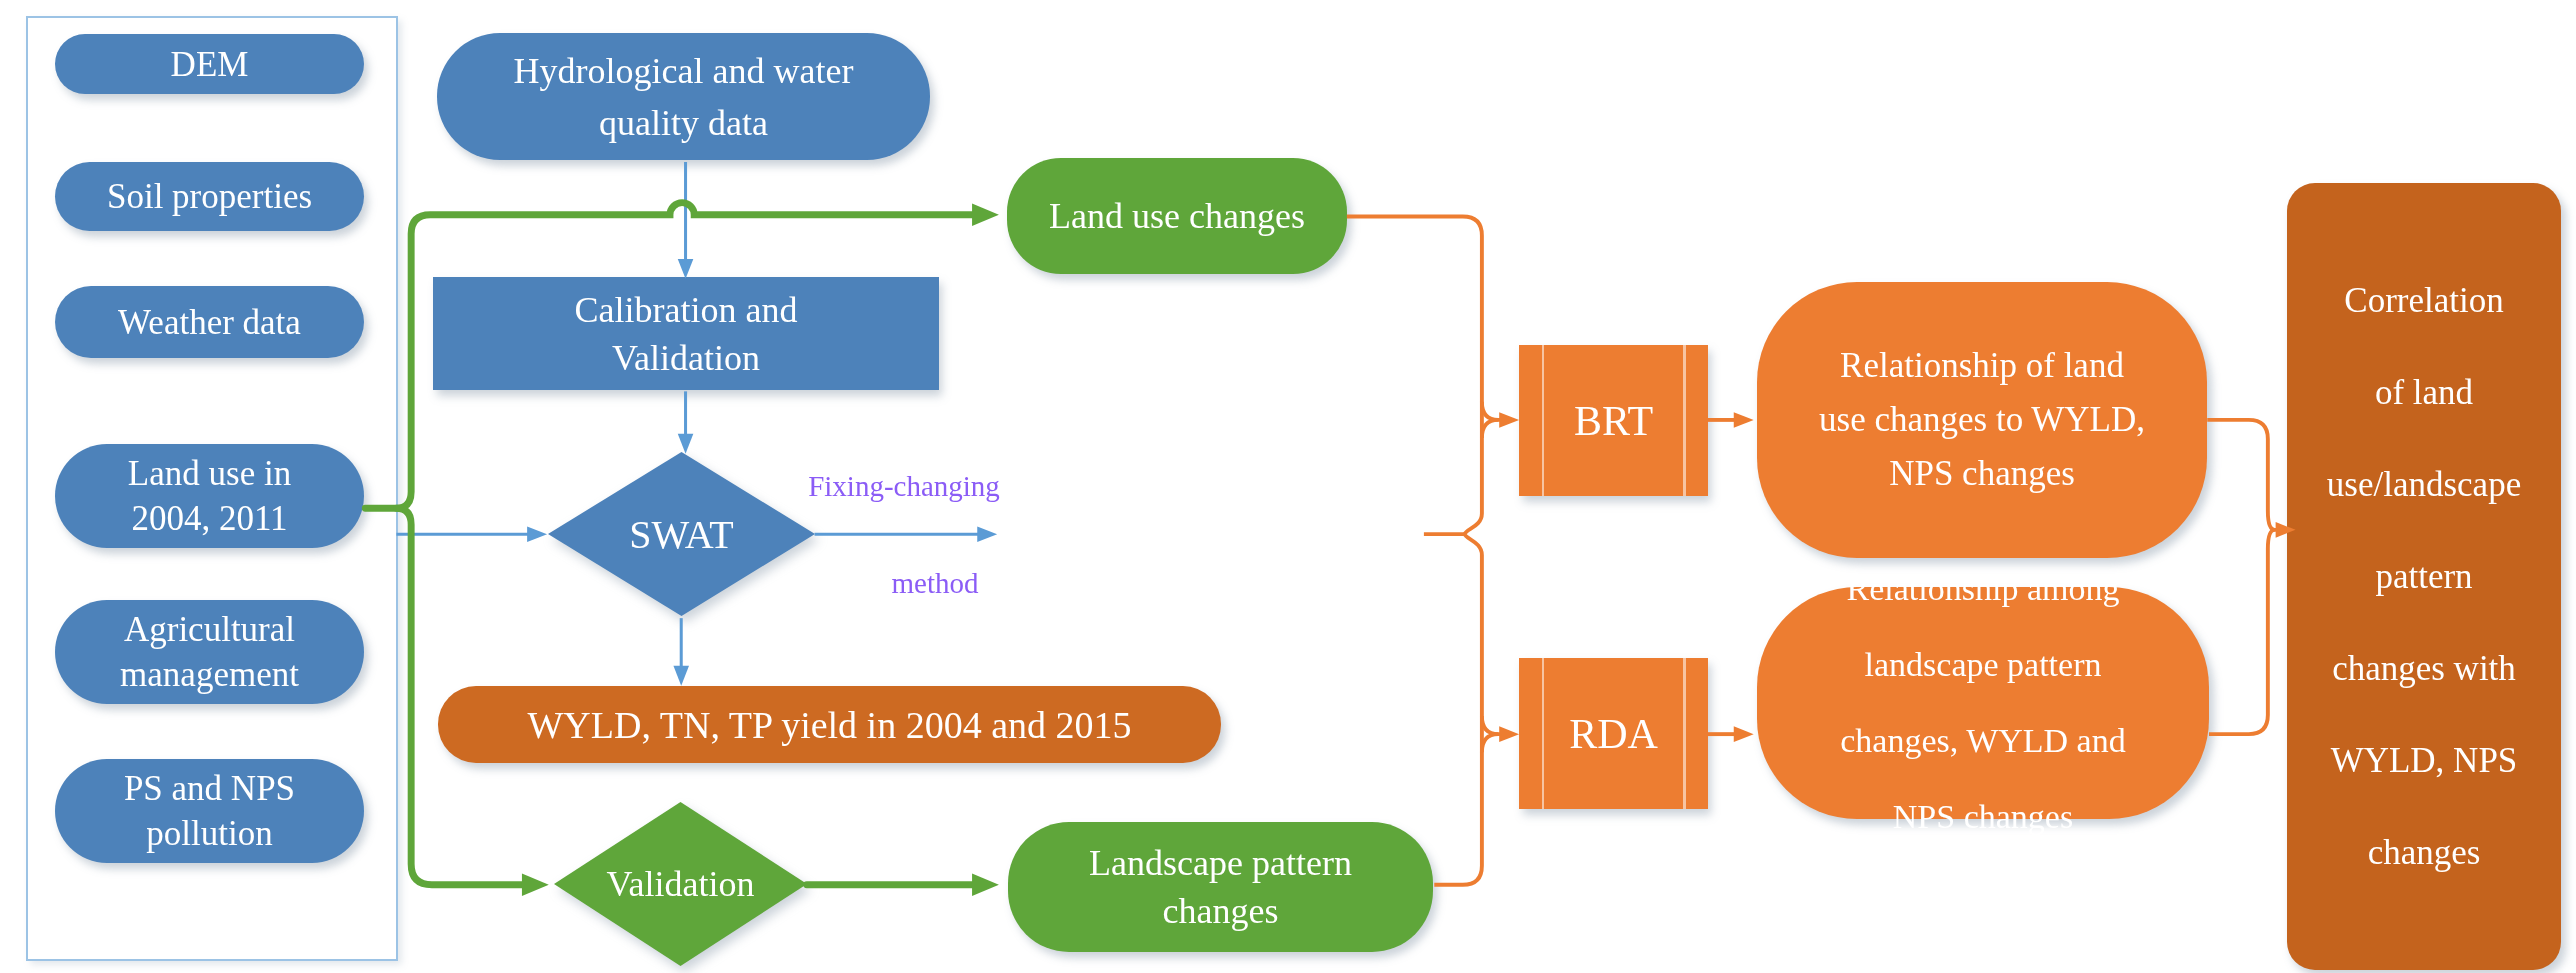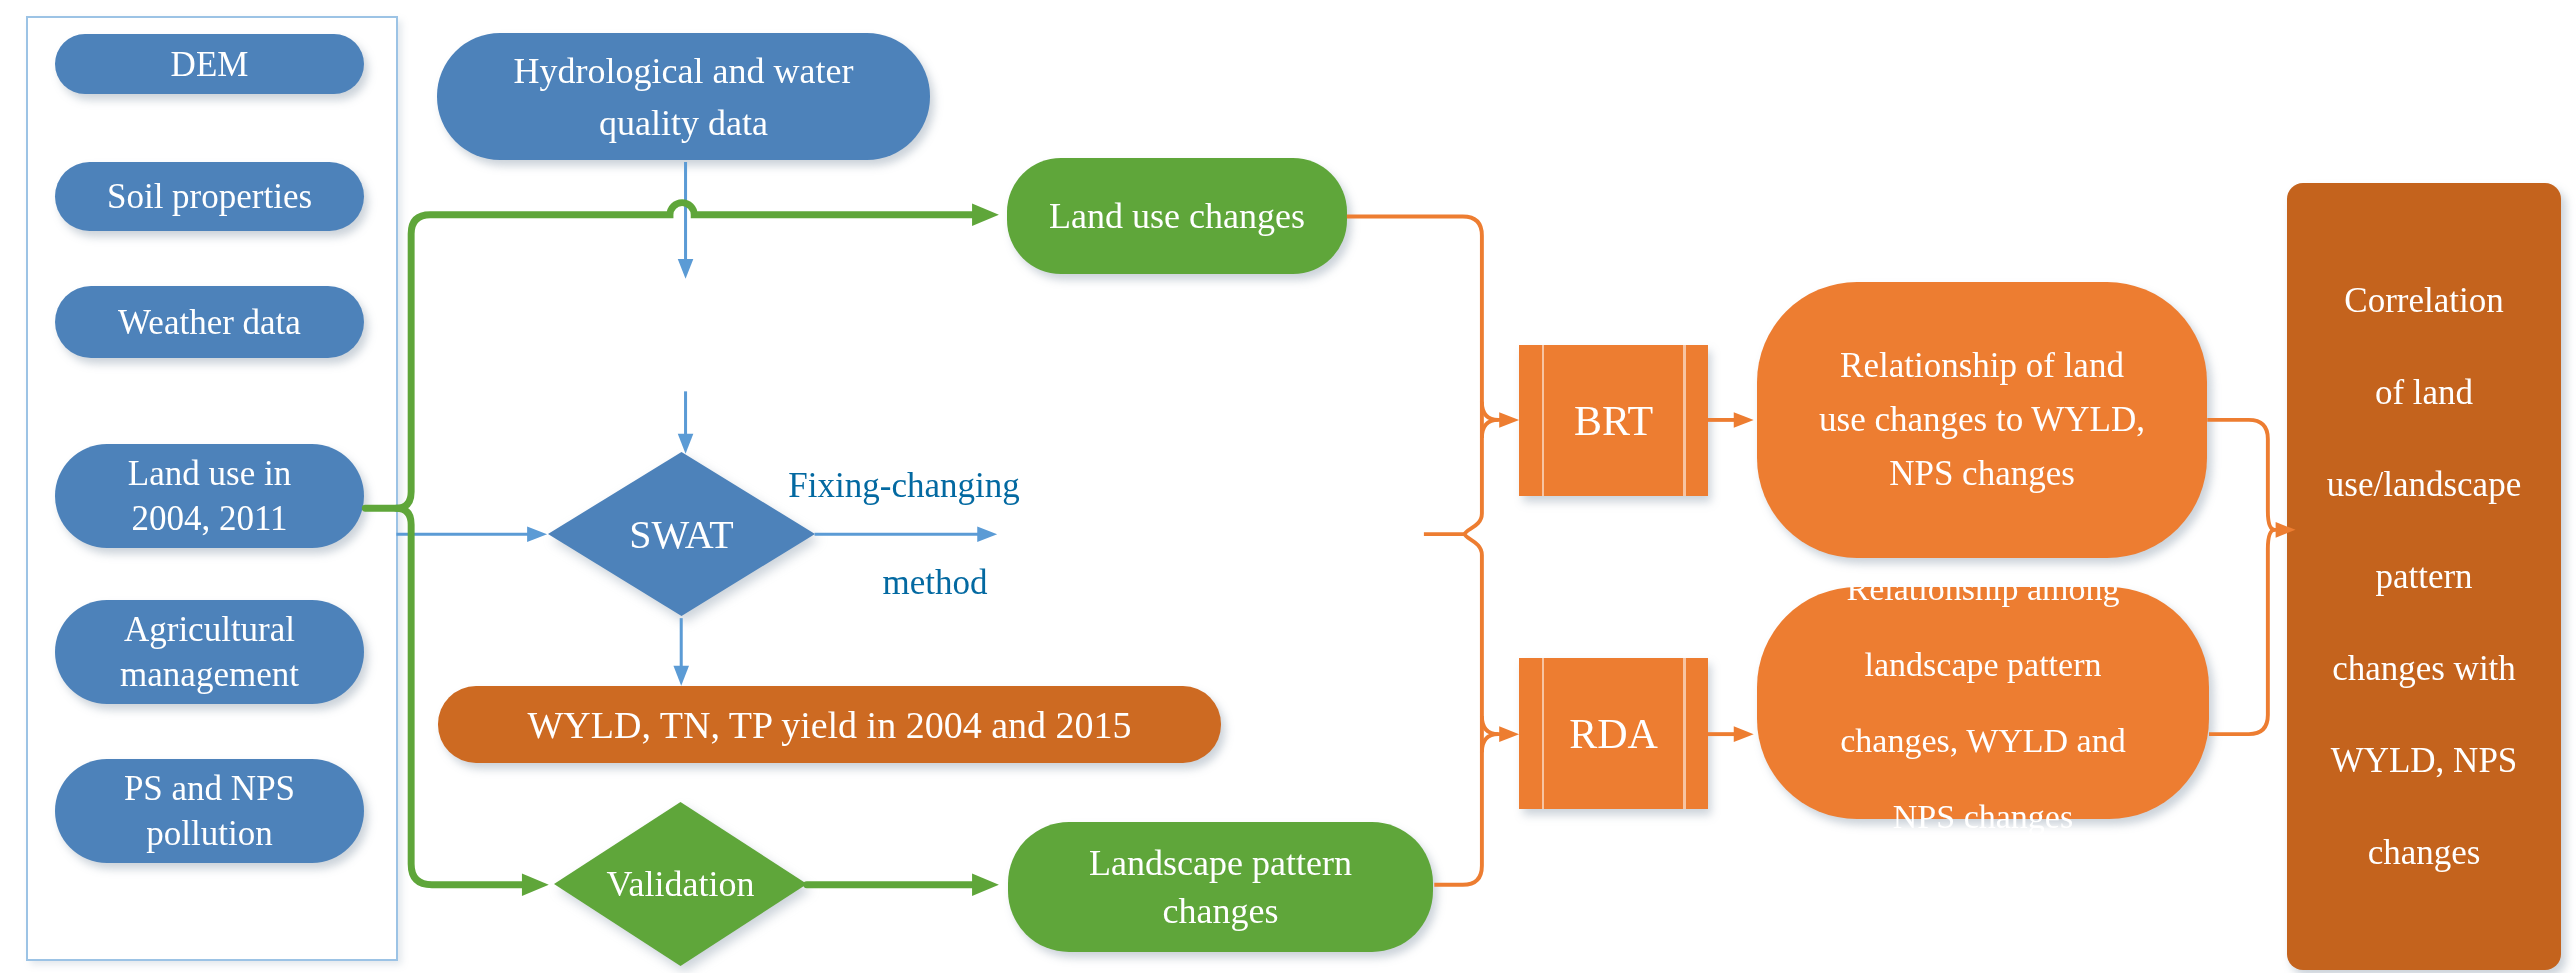--- a/index.html
+++ b/index.html
@@ -21,22 +21,22 @@
     position:absolute;border:2.6px solid #9cc3e5;background:transparent;z-index:1;
     box-shadow:3.5px 4.3px 7px rgba(140,160,180,0.25);
   }
   .diamond{
     clip-path:polygon(50% 0,100% 50%,50% 100%,0 50%);
     z-index:2;
   }
   .diamond-wrap{position:absolute;filter:drop-shadow(4.3px 6px 5.2px rgba(110,130,150,0.35));z-index:2;}
   .diamond-wrap .diamond{position:relative;width:100%;height:100%;}
   .pp-bar{position:absolute;top:0;bottom:0;width:2.6px;background:rgba(255,255,255,0.55);}
-  .label-dark{position:absolute;color:#0369a1;display:flex;align-items:center;justify-content:center;
-    text-align:center;z-index:3;font-size:35px;}
+  .label-dark{position:absolute;color:#8b5cf6;display:flex;align-items:center;justify-content:center;
+    text-align:center;z-index:3;font-size:29px;}
   svg.wires{position:absolute;left:0;top:0;z-index:3;pointer-events:none;}
 </style>
 </head>
 <body>
 
 <div class="stage">
 
   <div class="panel" style="left:26px;top:15.6px;width:368px;height:941px;"></div>
 
   <div class="node pill shadow" style="left:55px;top:34px;width:309px;height:60px;border-radius:35px;">DEM</div>
@@ -45,20 +45,22 @@
   <div class="node pill shadow" style="left:55px;top:444px;width:309px;height:104px;border-radius:52px;">Land use in
 2004, 2011</div>
   <div class="node pill shadow" style="left:55px;top:600px;width:309px;height:104px;border-radius:52px;">Agricultural
 management</div>
   <div class="node pill shadow" style="left:55px;top:759px;width:309px;height:104px;border-radius:52px;">PS and NPS
 pollution</div>
 
   <div class="node blue-box shadow" style="left:437px;top:33px;width:493px;height:127px;border-radius:63px;font-size:36px;line-height:52px;">Hydrological and water
 quality data</div>
 
+  <div class="node blue-box shadow" style="left:433px;top:277px;width:506px;height:113px;font-size:36px;line-height:48px;">Calibration and
+Validation</div>
 
   <div class="diamond-wrap" style="left:548px;top:452px;width:267px;height:164px;">
     <div class="node diamond blue-box" style="left:0;top:0;width:267px;height:164px;font-size:40px;">SWAT</div>
   </div>
 
   <div class="label-dark" style="left:744px;top:466px;width:320px;height:40px;">Fixing-changing</div>
   <div class="label-dark" style="left:805px;top:563px;width:260px;height:40px;">method</div>
 
   <div class="node shadow" style="left:438px;top:686px;width:783px;height:77px;border-radius:38px;background:#cd6a22;font-size:38px;">WYLD, TN, TP yield in 2004 and 2015</div>
 
@@ -86,21 +88,21 @@
 
   <div class="node orange-box shadow" style="left:1757px;top:282px;width:450px;height:276px;border-radius:100px;font-size:35px;line-height:54px;">Relationship of land
 use changes to WYLD,
 NPS changes</div>
 
   <div class="node orange-box shadow" style="left:1757px;top:587px;width:452px;height:232px;border-radius:100px;font-size:34px;line-height:76px;">Relationship among
 landscape pattern
 changes, WYLD and
 NPS changes</div>
 
-  <div class="node shadow" style="left:2287px;top:183px;width:274px;height:787px;border-radius:16px;background:#c4631d;font-size:35px;line-height:92px;">Correlation
+  <div class="node shadow" style="left:2287px;top:183px;width:274px;height:787px;border-radius:28px;background:#c4631d;font-size:35px;line-height:92px;">Correlation
 of land
 use/landscape
 pattern
 changes with
 WYLD, NPS
 changes</div>
 
   <svg class="wires" width="2576" height="974" viewBox="0 0 2976 1125">
     <defs>
       <marker id="mb" markerUnits="userSpaceOnUse" markerWidth="26" markerHeight="22" refX="2" refY="11" orient="auto">

